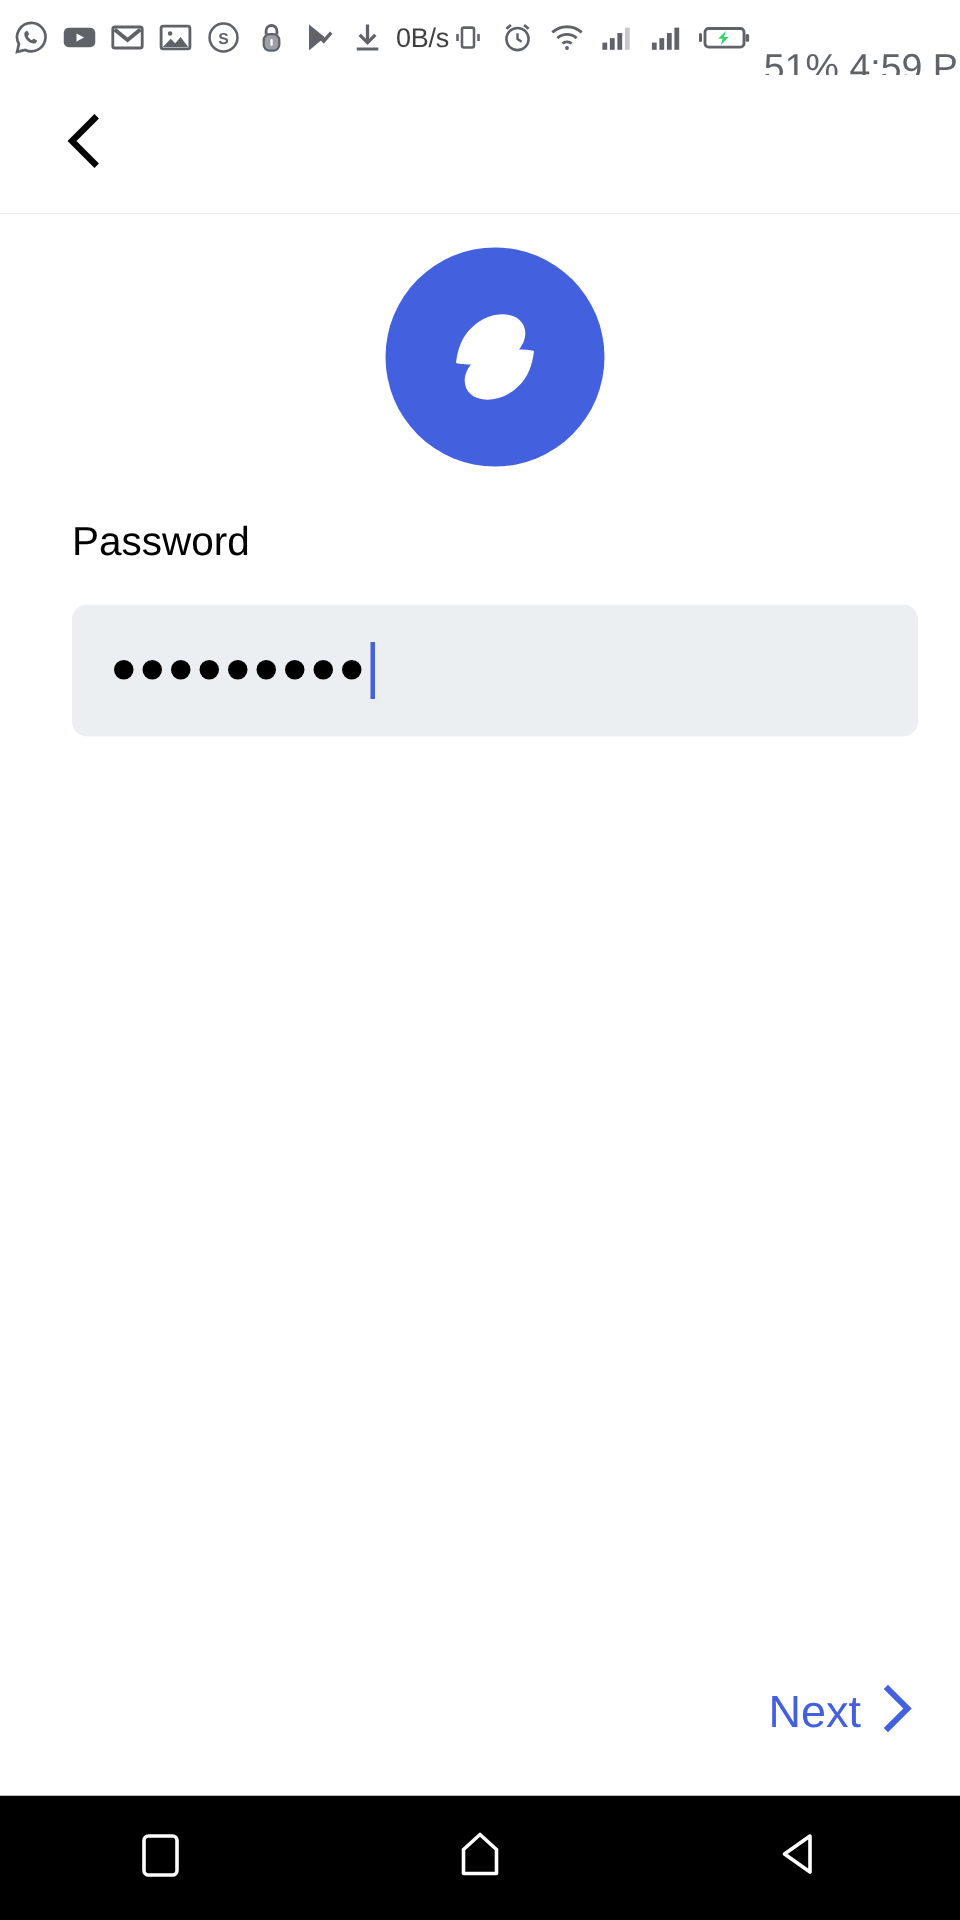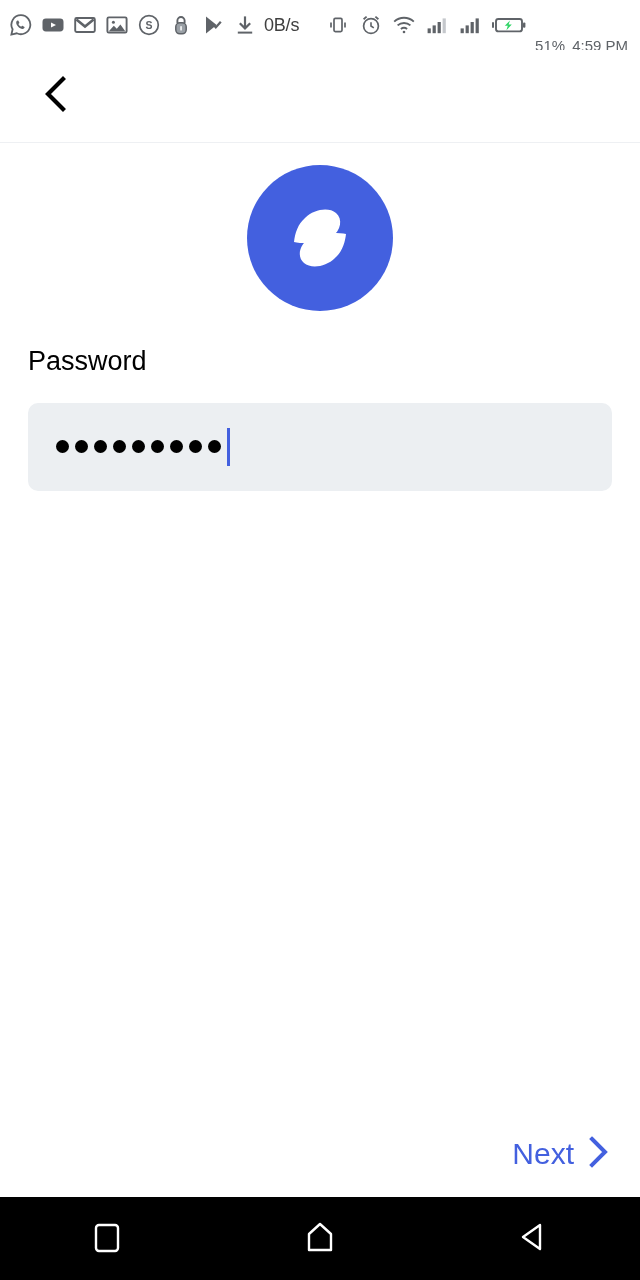--- a/index.html
+++ b/index.html
@@ -50,21 +50,21 @@
     height: 26px;
   }
   .sb-icon svg { display: block; }
   .sb-text {
     font-size: 18px;
     color: #404040;
     letter-spacing: -0.2px;
     white-space: nowrap;
   }
   #battery-pct, #clock {
-    font-size: 15px;
+    font-size: 25px;
     color: #5f6368;
     white-space: nowrap;
     margin-top: 40px;
   }
 
   
   #toolbar {
     height: 93px;
     flex: 0 0 93px;
     background: #ffffff;
@@ -82,20 +82,21 @@
     cursor: pointer;
   }
 
   
   #content {
     flex: 1 1 auto;
     position: relative;
     background: #ffffff;
     display: flex;
     flex-direction: column;
+    padding-left: 20px;
   }
 
   #logo-wrap {
     display: flex;
     justify-content: center;
     margin-top: 22px;
   }
   #app-logo {
     width: 146px;
     height: 146px;
@@ -147,21 +148,21 @@
     margin-top: 11px;
     font-size: 25px;
     line-height: 1.24;
     color: #939ba1;
   }
 
   
   #next-button {
     position: absolute;
     right: 26px;
-    bottom: 24px;
+    bottom: 36px;
     display: flex;
     align-items: center;
     gap: 10px;
     cursor: pointer;
   }
   #next-label {
     font-size: 30px;
     color: #4360df;
   }
 

